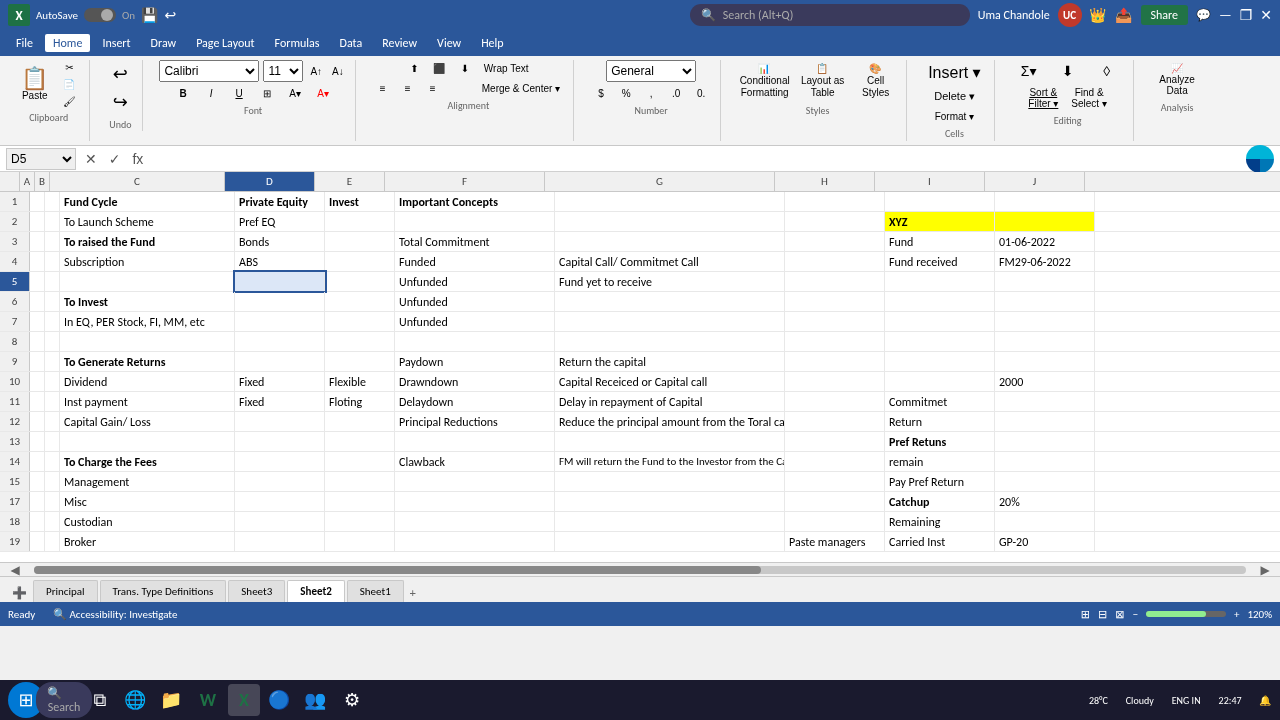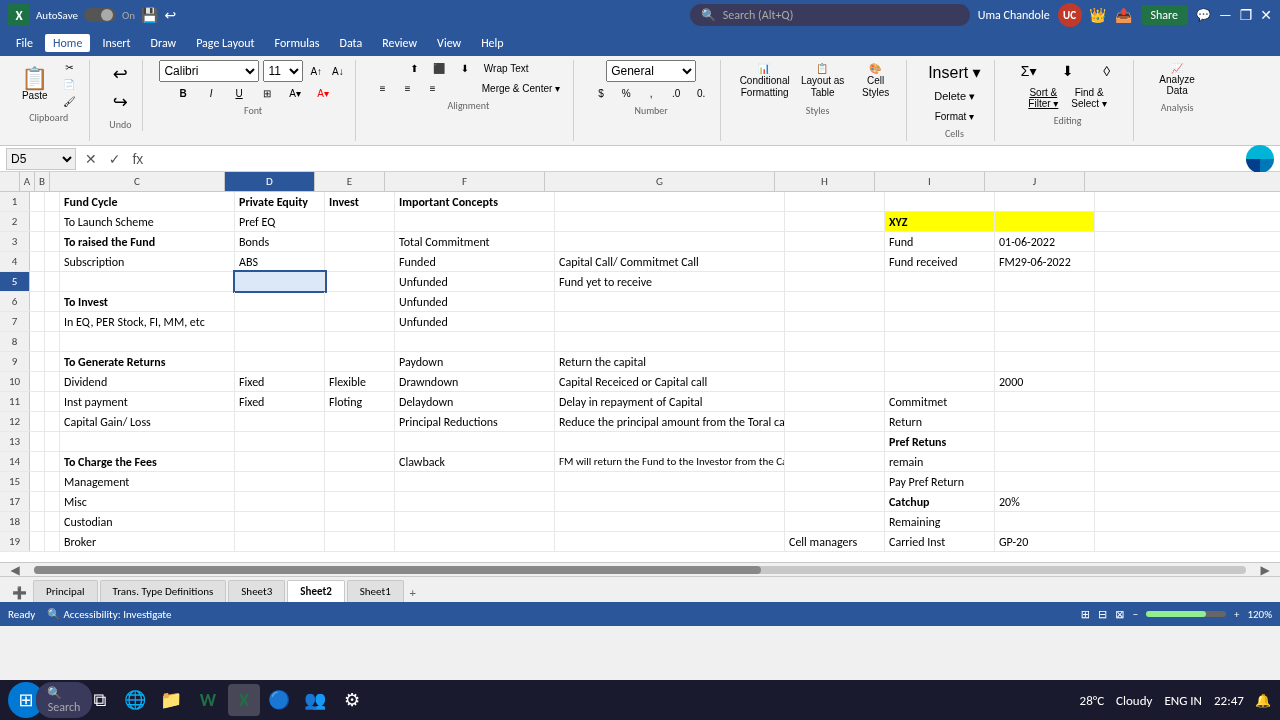--- a/index.html
+++ b/index.html
@@ -198,21 +198,21 @@
       height: 40px;
       display: flex;
       align-items: center;
       padding: 0 8px;
       justify-content: space-between;
       position: absolute;
       bottom: 0;
       width: 1280px;
     }
     #taskbar-left { display: flex; align-items: center; gap: 4px; }
-    #taskbar-right { display: flex; align-items: center; gap: 12px; font-size: 13px; color: white; }
+    #taskbar-right { display: flex; align-items: center; gap: 18px; font-size: 10px; color: white; }
     .taskbar-icon { width: 32px; height: 32px; display: flex; align-items: center; justify-content: center; cursor: pointer; border-radius: 4px; }
 
     .search-bar {
       background: #3a3a5c;
       border-radius: 16px;
       padding: 4px 12px;
       display: flex;
       align-items: center;
       gap: 6px;
       color: white;
@@ -684,21 +684,21 @@
 
   <div class="sheet-row">
     <div class="row-num">19</div>
     <div class="cell" style="width:15px;min-width:15px;"></div>
     <div class="cell" style="width:15px;min-width:15px;"></div>
     <div class="cell col-c">Broker</div>
     <div class="cell col-d"></div>
     <div class="cell col-e"></div>
     <div class="cell col-f"></div>
     <div class="cell col-g"></div>
-    <div class="cell col-h">Cell managers</div>
+    <div class="cell col-h">Paste managers</div>
     <div class="cell col-i">Carried Inst</div>
     <div class="cell col-j">GP-20</div>
   </div>
 
 </div>
 
 <div id="scroll-area">
   <div style="width:30px; display:flex; align-items:center; justify-content:center; cursor:pointer; color:#666;">◀</div>
   <div style="flex:1; background:#c8c8c8; height:8px; border-radius:4px; margin:0 4px;">
     <div style="width:60%; background:#888; height:8px; border-radius:4px;"></div>
@@ -712,21 +712,21 @@
   <div class="sheet-tab">Trans. Type Definitions</div>
   <div class="sheet-tab">Sheet3</div>
   <div class="sheet-tab active">Sheet2</div>
   <div class="sheet-tab">Sheet1</div>
   <div style="padding:2px 4px; cursor:pointer; color:#666;">+</div>
 </div>
 
 <div id="status-bar">
   <div style="display:flex; align-items:center; gap:12px;">
     <span>Ready</span>
-    <span style="font-size:11px;">🔍 <span>Accessibility: Investigate</span></span>
+    <span style="font-size:11px;margin-left:6px;">🔍 <span>Accessibility: Investigate</span></span>
   </div>
   <div style="display:flex; align-items:center; gap:8px;">
     <span title="Normal">⊞</span>
     <span title="Page Layout">⊟</span>
     <span title="Page Break">⊠</span>
     <span>−</span>
     <div style="width:80px; height:6px; background:#666; border-radius:3px;">
       <div style="width:75%; height:6px; background:#90ee90; border-radius:3px;"></div>
     </div>
     <span>+</span>

